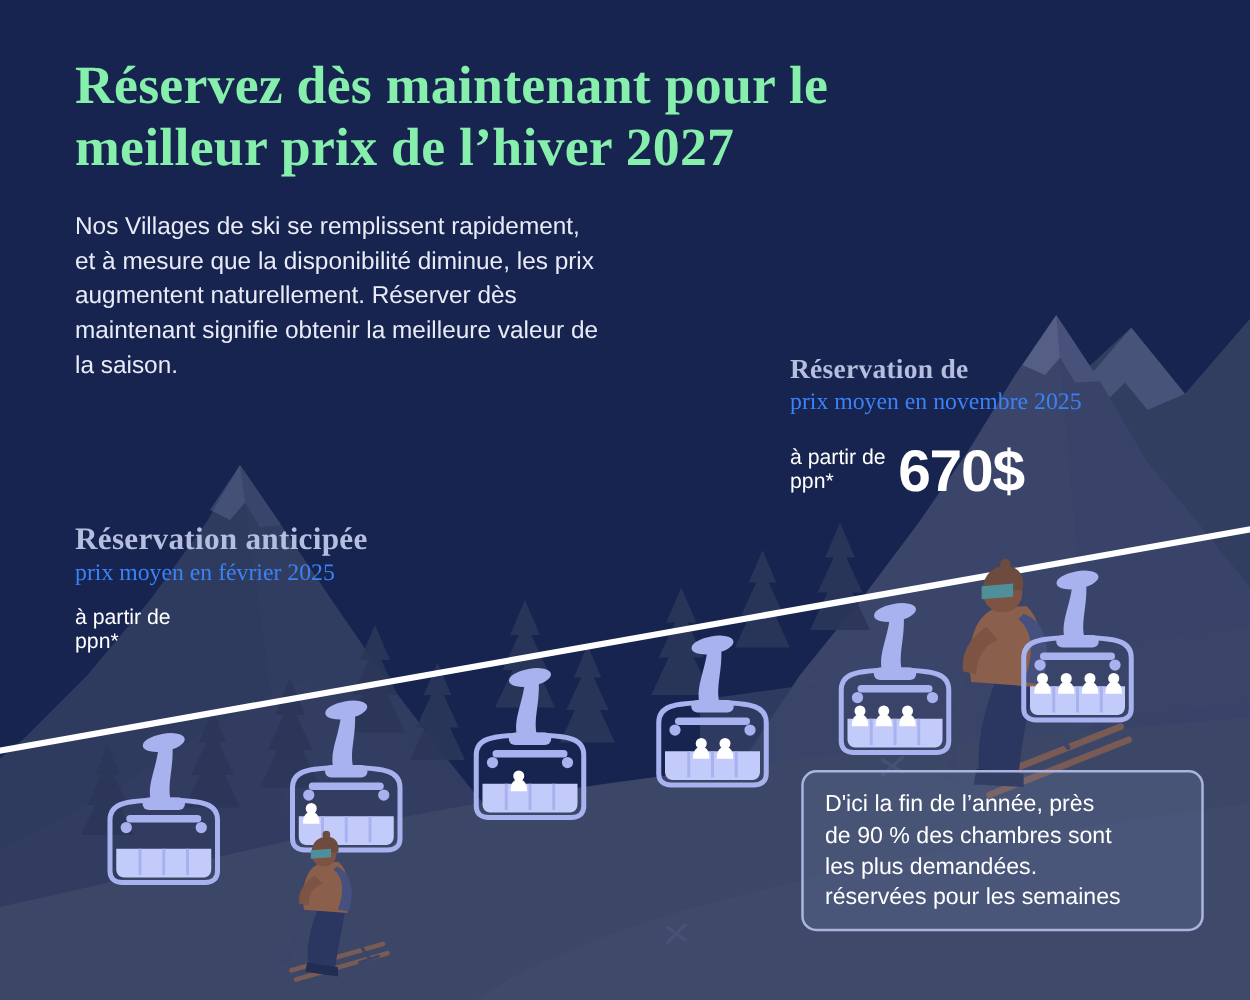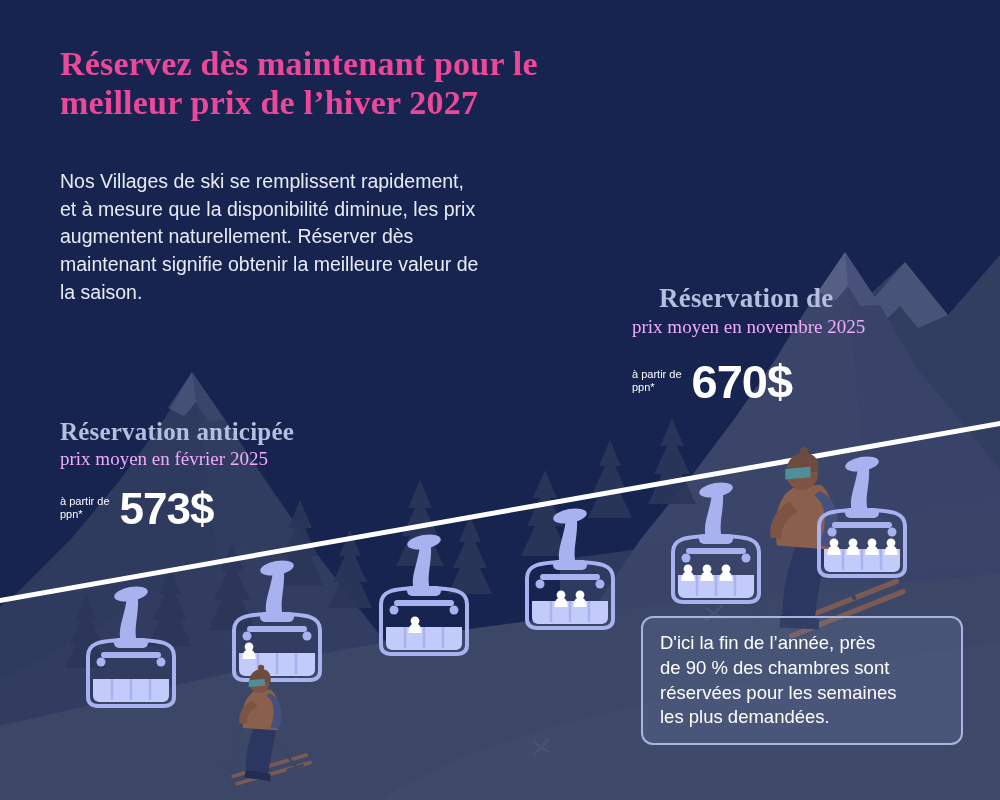--- a/index.html
+++ b/index.html
@@ -13,23 +13,23 @@
     -webkit-font-smoothing:antialiased;
   }
   #scenery{position:absolute;inset:0;width:1000px;height:800px;}
   .layer-text{position:absolute;}
 
   
   #headline{
     left:60px;top:44px;width:760px;
     font-family:"Liberation Serif", serif;
     font-weight:700;
-    font-size:34px;
+    font-size:43px;
     line-height:1.16;
-    color:#ec4899;
+    color:#86efac;
     letter-spacing:.2px;
   }
   #headline .ln{display:block;}
 
   
   #intro{
     left:60px;top:168px;width:530px;
     font-size:19.5px;
     line-height:1.42;
     color:#e9ecf7;
@@ -42,29 +42,29 @@
   .pb-title{
     font-family:"Liberation Serif", serif;
     font-weight:700;
     color:#b5bede;
     letter-spacing:.2px;
   }
   .pb-title .ln{display:block;}
   .pb-sub{
     font-family:"Liberation Serif", serif;
     font-weight:400;
-    color:#f0abfc;
+    color:#3b82f6;
   }
   .pb-price-row{
     display:flex;
     align-items:center;
     gap:10px;
   }
   .pb-from{
-    font-size:11px;
+    font-size:17px;
     line-height:1.12;
     color:#ffffff;
     font-weight:400;
     padding-bottom:2px;
   }
   .pb-from .ln{display:block;}
   .pb-amount{
     font-weight:700;
     color:#ffffff;
     letter-spacing:-1px;
@@ -72,21 +72,21 @@
 
   
   #block-early{left:60px;top:418px;}
   #block-early .pb-title{font-size:25px;line-height:1.1;}
   #block-early .pb-sub{font-size:19px;margin-top:2px;}
   #block-early .pb-price-row{margin-top:14px;}
   #block-early .pb-amount{font-size:44px;}
 
   
   #block-late{left:632px;top:283px;}
-  #block-late .pb-title{font-size:27px;line-height:1.12;margin-left:27px;}
+  #block-late .pb-title{font-size:22px;line-height:1.12;}
   #block-late .pb-sub{font-size:19px;margin-top:3px;}
   #block-late .pb-price-row{margin-top:16px;}
   #block-late .pb-amount{font-size:47px;}
 
   
   #callout{
     position:absolute;
     left:641px;top:616px;
     width:322px;height:129px;
     border:2px solid #aab4de;
@@ -401,27 +401,26 @@
   <div class="price-block" id="block-early">
     <div class="pb-title">
       <span class="ln">Réservation anticipée</span>
     </div>
     <div class="pb-sub">prix moyen en février 2025</div>
     <div class="pb-price-row">
       <div class="pb-from">
         <span class="ln">à partir de</span>
         <span class="ln">ppn*</span>
       </div>
-      <div class="pb-amount">573$</div>
     </div>
   </div>
 
   <div id="callout">
     <div id="callout-text">
       <span class="ln">D'ici la fin de l’année, près</span>
       <span class="ln">de 90 % des chambres sont</span>
+      <span class="ln">les plus demandées.</span>
       <span class="ln">réservées pour les semaines</span>
-      <span class="ln">les plus demandées.</span>
     </div>
   </div>
 
 
 </div>
 
 </body></html>

